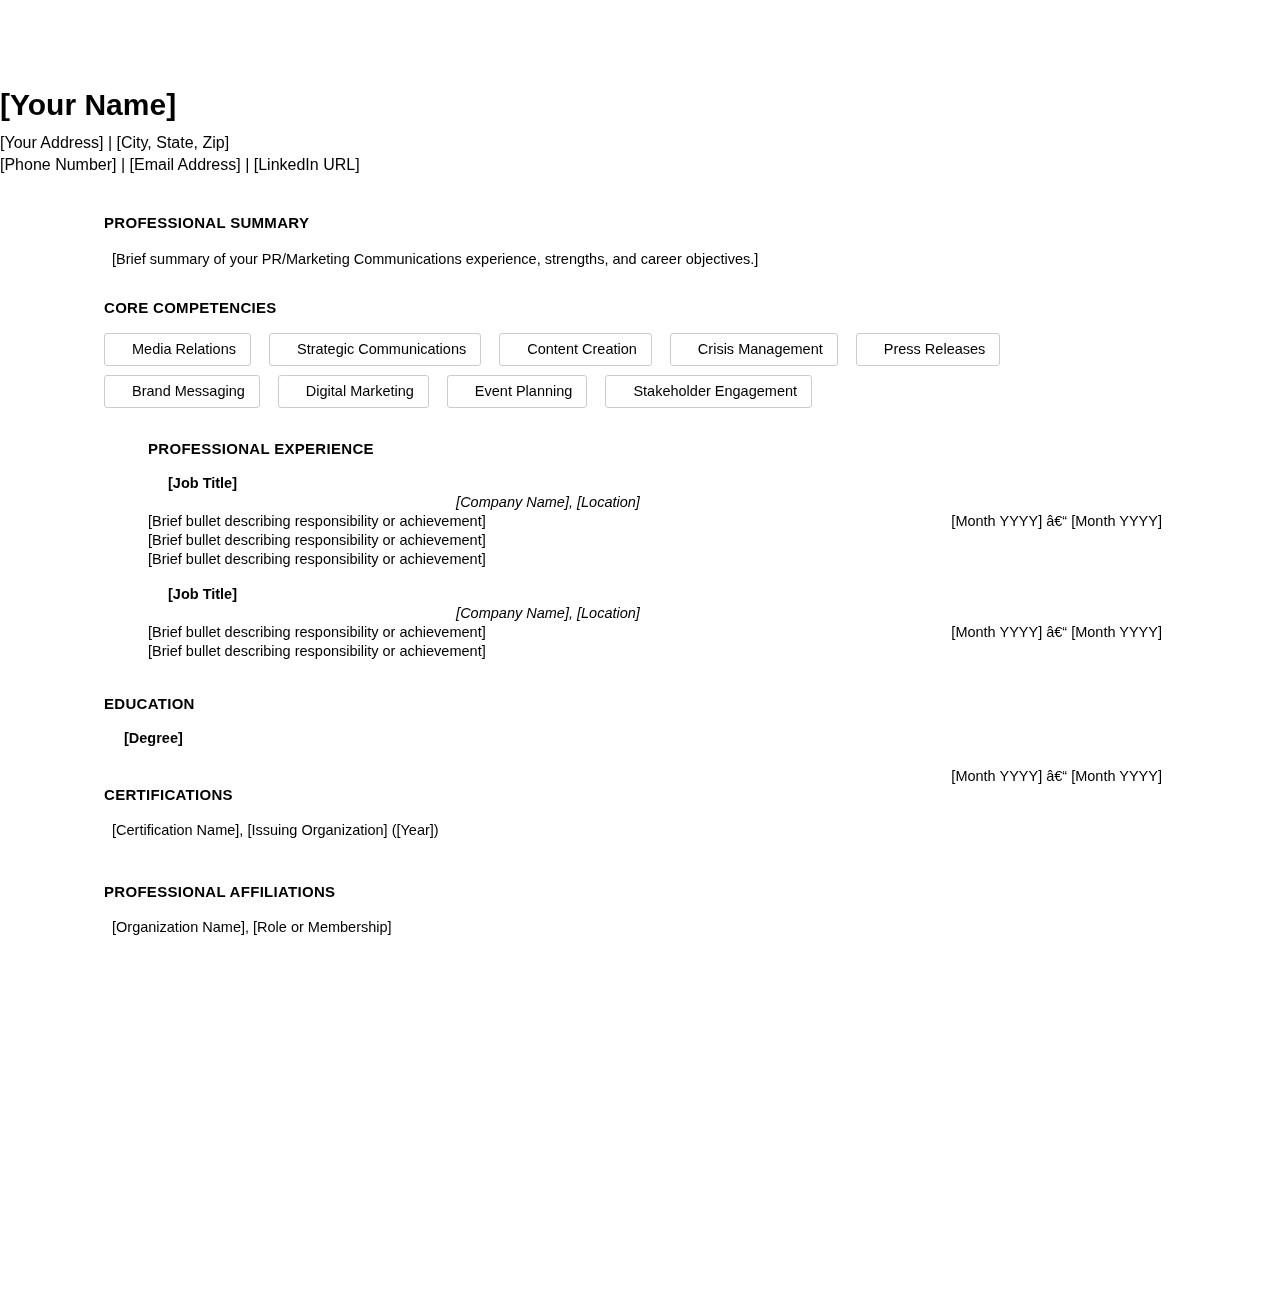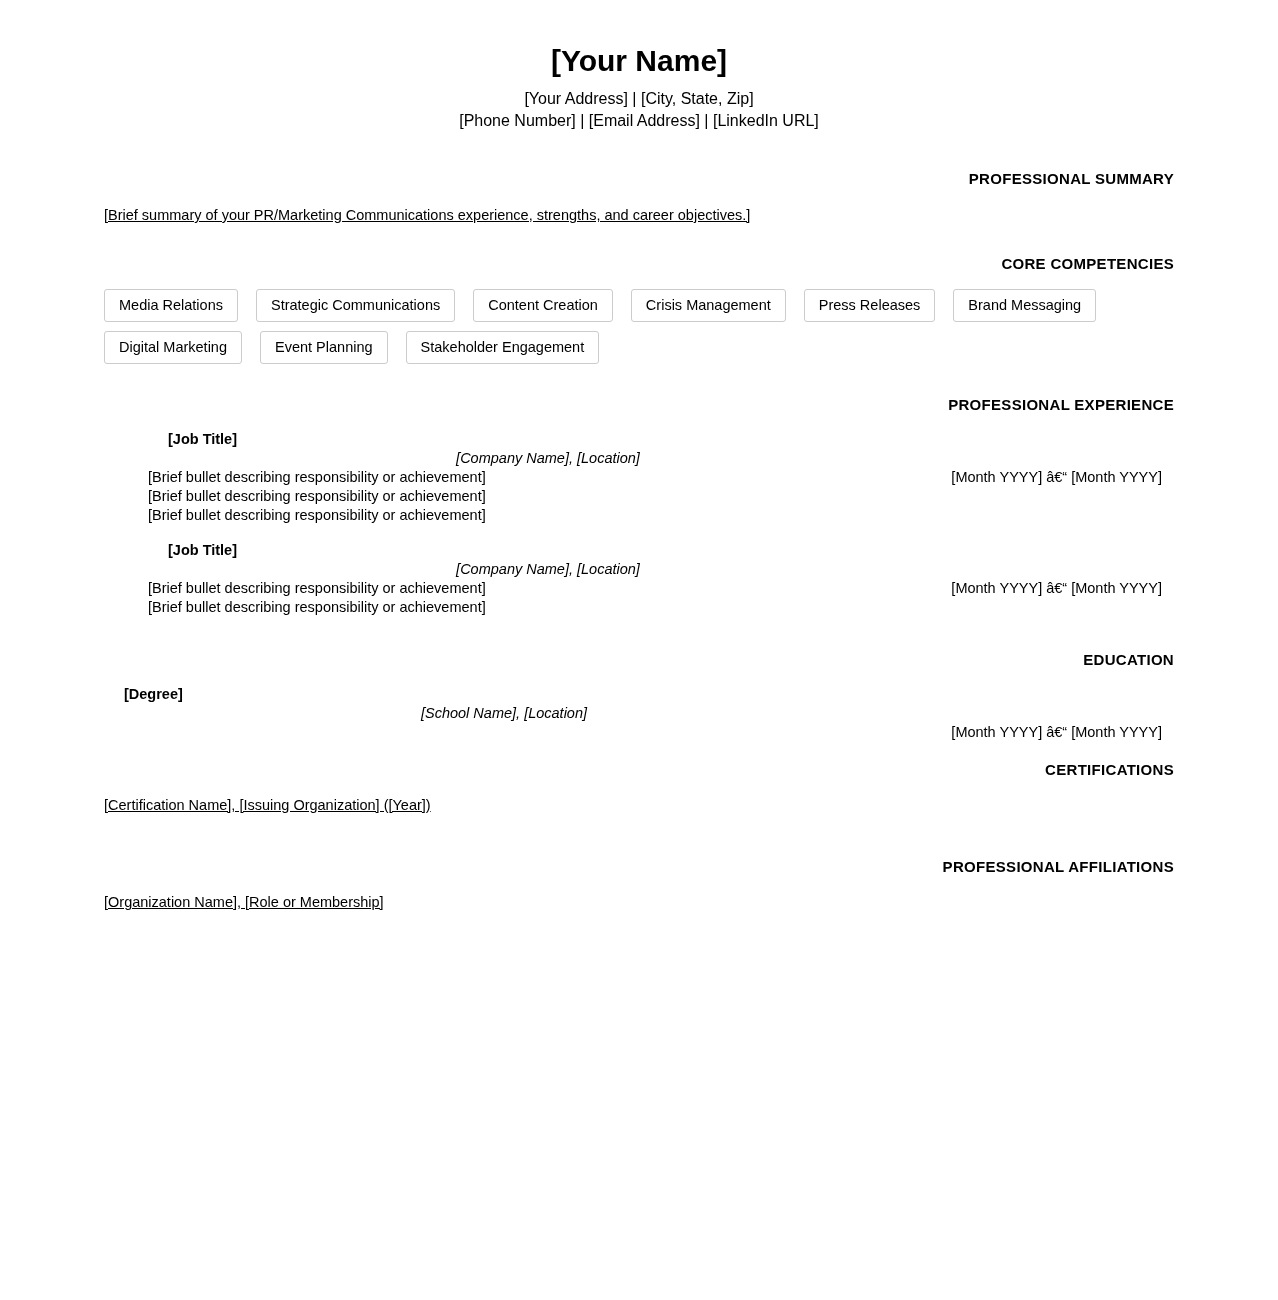--- a/index.html
+++ b/index.html
@@ -19,22 +19,21 @@
   .page {
     width: 1278px;
     min-height: 1300px;
     box-sizing: border-box;
     padding: 0;
     position: relative;
   }
 
   
   .resume-header {
-    text-align: center;
-    padding-top: 44px;
+    padding-top: 88px;
   }
   .resume-name {
     font-size: 30px;
     font-weight: bold;
     line-height: 34px;
     margin: 0 0 10px 0;
     letter-spacing: 0px;
   }
   .contact-line {
     font-size: 16px;
@@ -49,28 +48,26 @@
   .section {
     position: relative;
   }
 
   .section-heading {
     font-size: 15px;
     font-weight: bold;
     letter-spacing: 0.3px;
     margin: 0;
     line-height: 18px;
-    text-align: right;
   }
 
   .body-text {
     font-size: 14.5px;
     line-height: 20px;
-    margin: 0;
-    text-decoration: underline;
+    margin: 8px;
   }
 
   
   .sec-summary { margin-top: 38px; }
   .sec-summary .body-text { margin-top: 17px; }
 
   .sec-competencies { margin-top: 30px; }
 
   .sec-experience { margin-top: 32px; margin-left: 44px; }
   .sec-education { margin-top: 34px; }
@@ -87,21 +84,21 @@
     flex-wrap: wrap;
     gap: 9px 18px;
     max-width: 1000px;
   }
   .tag {
     border: 1px solid #cccccc;
     border-radius: 3px;
     background: #ffffff;
     font-size: 14.5px;
     line-height: 18px;
-    padding: 6px 14px 7px 14px;
+    padding: 6px 14px 7px 27px;
     white-space: nowrap;
     box-sizing: border-box;
   }
 
   
   .entry {
     position: relative;
     margin-top: 16px;
   }
   .entry-left {
@@ -195,21 +192,20 @@
         </div>
         <div class="entry-date line-3">[Month YYYY] â€“ [Month YYYY]</div>
       </div>
     </div>
 
     <div class="section sec-education">
       <div class="section-heading">EDUCATION</div>
       <div class="entry">
         <div class="entry-left">
           <div class="entry-title">[Degree]</div>
-          <div class="entry-sub">[School Name], [Location]</div>
         </div>
         <div class="entry-date line-edu">[Month YYYY] â€“ [Month YYYY]</div>
       </div>
     </div>
 
     <div class="section sec-certifications">
       <div class="section-heading">CERTIFICATIONS</div>
       <div class="body-text">[Certification Name], [Issuing Organization] ([Year])</div>
     </div>
 

